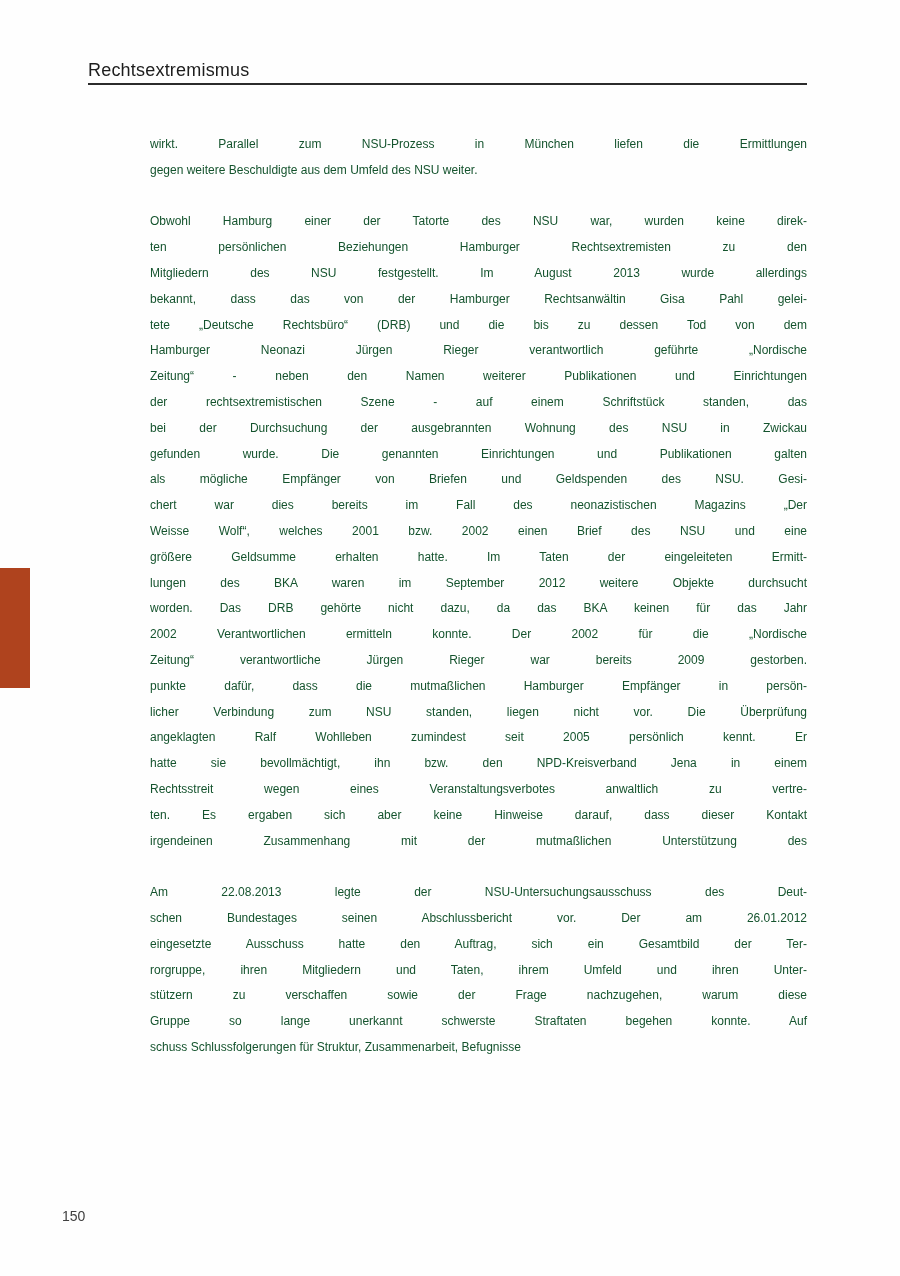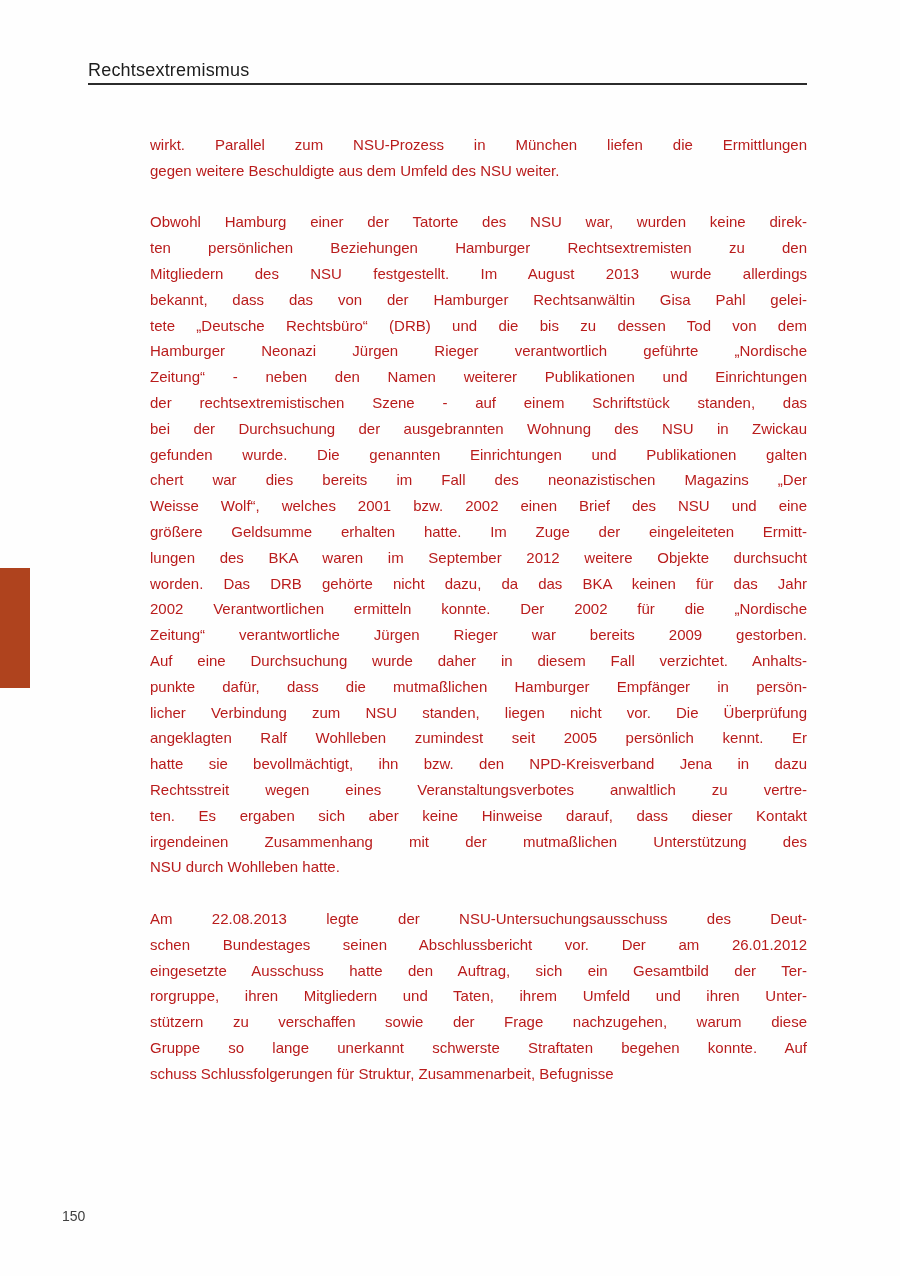--- a/index.html
+++ b/index.html
@@ -33,23 +33,23 @@
     left: 0;
     top: 568px;
     width: 30px;
     height: 120px;
   }
   .body-text {
     position: absolute;
     left: 150px;
     top: 132px;
     width: 657px;
-    font-size: 15px;
+    font-size: 12px;
     line-height: 25.8px;
-    color: #b91c1c;
+    color: #14532d;
   }
   .para { margin: 0 0 25.8px 0; }
   .line {
     text-align: justify;
     text-align-last: justify;
     text-justify: inter-word;
   }
   .line.last { text-align-last: left; }
   .page-number {
     position: absolute;
@@ -75,36 +75,35 @@
         <div class="line">Obwohl Hamburg einer der Tatorte des NSU war, wurden keine direk-</div>
         <div class="line">ten persönlichen Beziehungen Hamburger Rechtsextremisten zu den</div>
         <div class="line">Mitgliedern des NSU festgestellt. Im August 2013 wurde allerdings</div>
         <div class="line">bekannt, dass das von der Hamburger Rechtsanwältin Gisa Pahl gelei-</div>
         <div class="line">tete „Deutsche Rechtsbüro“ (DRB) und die bis zu dessen Tod von dem</div>
         <div class="line">Hamburger Neonazi Jürgen Rieger verantwortlich geführte „Nordische</div>
         <div class="line">Zeitung“ - neben den Namen weiterer Publikationen und Einrichtungen</div>
         <div class="line">der rechtsextremistischen Szene - auf einem Schriftstück standen, das</div>
         <div class="line">bei der Durchsuchung der ausgebrannten Wohnung des NSU in Zwickau</div>
         <div class="line">gefunden wurde. Die genannten Einrichtungen und Publikationen galten</div>
+        <div class="line">als mögliche Empfänger von Briefen und Geldspenden des NSU. Gesi-</div>
         <div class="line">chert war dies bereits im Fall des neonazistischen Magazins „Der</div>
         <div class="line">Weisse Wolf“, welches 2001 bzw. 2002 einen Brief des NSU und eine</div>
-        <div class="line">größere Geldsumme erhalten hatte. Im Zuge der eingeleiteten Ermitt-</div>
+        <div class="line">größere Geldsumme erhalten hatte. Im Taten der eingeleiteten Ermitt-</div>
         <div class="line">lungen des BKA waren im September 2012 weitere Objekte durchsucht</div>
         <div class="line">worden. Das DRB gehörte nicht dazu, da das BKA keinen für das Jahr</div>
         <div class="line">2002 Verantwortlichen ermitteln konnte. Der 2002 für die „Nordische</div>
         <div class="line">Zeitung“ verantwortliche Jürgen Rieger war bereits 2009 gestorben.</div>
-        <div class="line">Auf eine Durchsuchung wurde daher in diesem Fall verzichtet. Anhalts-</div>
         <div class="line">punkte dafür, dass die mutmaßlichen Hamburger Empfänger in persön-</div>
         <div class="line">licher Verbindung zum NSU standen, liegen nicht vor. Die Überprüfung</div>
         <div class="line">angeklagten Ralf Wohlleben zumindest seit 2005 persönlich kennt. Er</div>
-        <div class="line">hatte sie bevollmächtigt, ihn bzw. den NPD-Kreisverband Jena in dazu</div>
+        <div class="line">hatte sie bevollmächtigt, ihn bzw. den NPD-Kreisverband Jena in einem</div>
         <div class="line">Rechtsstreit wegen eines Veranstaltungsverbotes anwaltlich zu vertre-</div>
         <div class="line">ten. Es ergaben sich aber keine Hinweise darauf, dass dieser Kontakt</div>
         <div class="line">irgendeinen Zusammenhang mit der mutmaßlichen Unterstützung des</div>
-        <div class="line last">NSU durch Wohlleben hatte.</div>
       </div>
       <div class="para">
         <div class="line">Am 22.08.2013 legte der NSU-Untersuchungsausschuss des Deut-</div>
         <div class="line">schen Bundestages seinen Abschlussbericht vor. Der am 26.01.2012</div>
         <div class="line">eingesetzte Ausschuss hatte den Auftrag, sich ein Gesamtbild der Ter-</div>
         <div class="line">rorgruppe, ihren Mitgliedern und Taten, ihrem Umfeld und ihren Unter-</div>
         <div class="line">stützern zu verschaffen sowie der Frage nachzugehen, warum diese</div>
         <div class="line">Gruppe so lange unerkannt schwerste Straftaten begehen konnte. Auf</div>
         <div class="line last">schuss Schlussfolgerungen für Struktur, Zusammenarbeit, Befugnisse</div>
       </div>

